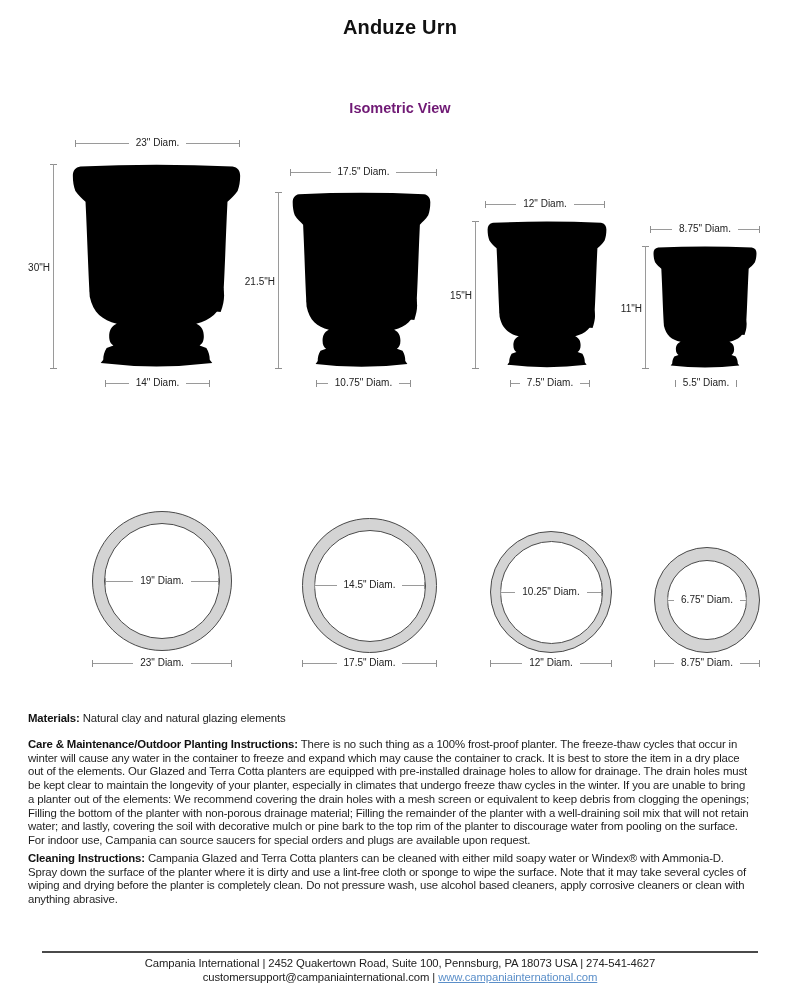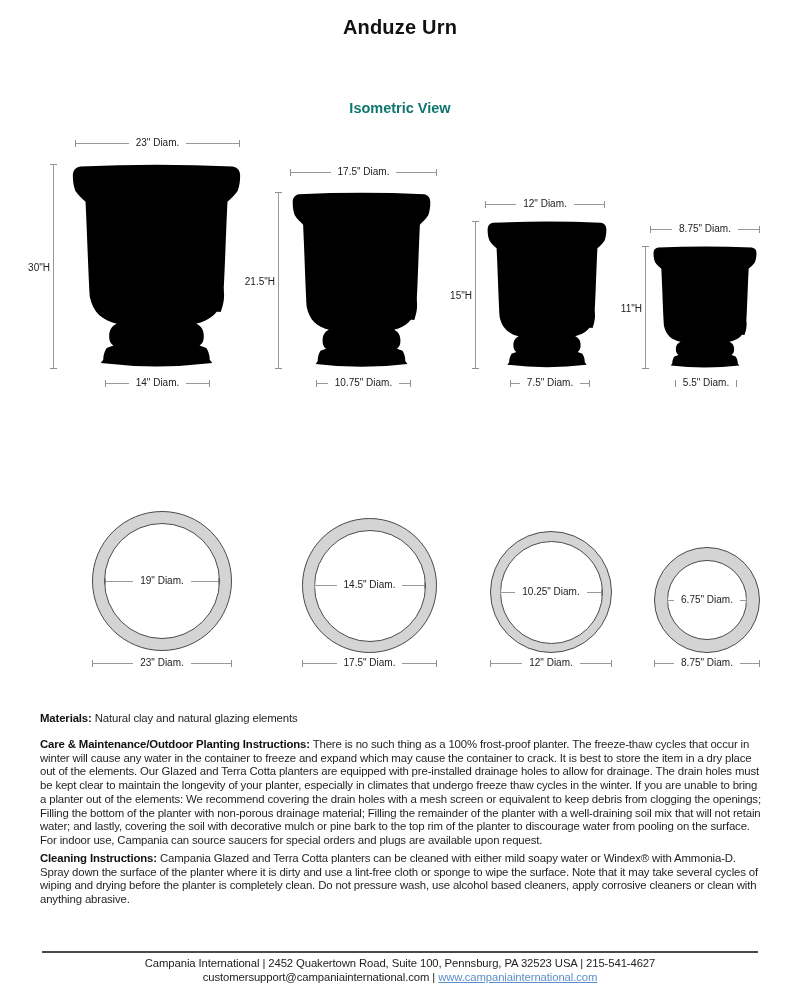--- a/index.html
+++ b/index.html
@@ -7,21 +7,21 @@
   .page {
     position:relative; width:800px; height:1000px; background:#fff;
     font-family:"Liberation Sans", sans-serif; color:#1f1f1f; overflow:hidden;
   }
   .title {
     position:absolute; top:16px; left:0; width:800px; text-align:center;
     font-size:20px; font-weight:bold; letter-spacing:0.2px; color:#111;
   }
   .section-heading {
     position:absolute; width:800px; left:0; text-align:center;
-    font-size:14.5px; font-weight:bold; color:#0f766e;
+    font-size:14.5px; font-weight:bold; color:#701a75;
   }
   
   .hdim { position:absolute; display:flex; align-items:center; height:12px; }
   .hdim .tick { width:1px; height:7px; background:#8f8f8f; }
   .hdim .dline { flex:1; height:1px; background:#9a9a9a; }
   .hdim .dlabel {
     padding:0 7px; font-size:10px; color:#222; white-space:nowrap; line-height:12px;
   }
   .vdim { position:absolute; width:15px; }
   .vdim .vline { position:absolute; left:7px; top:0; bottom:0; width:1px; background:#9a9a9a; }
@@ -37,21 +37,21 @@
   .ring {
     position:absolute; border-radius:50%;
     border:1.5px solid #4a4a4a; background:#d4d4d4;
   }
   .ring .ring-inner {
     position:absolute; border-radius:50%;
     border:1.5px solid #4a4a4a; background:#fff;
   }
   
   .copy {
-    position:absolute; left:40px; width:722px;
+    position:absolute; left:28px; width:722px;
     font-size:11.4px; line-height:13.7px; color:#1f1f1f; letter-spacing:-0.15px;
   }
   .copy b { font-weight:bold; color:#111; }
   
   .footer-rule { position:absolute; left:42px; top:951px; width:716px; height:2.4px; background:#4a4a4a; }
   .footer-line { position:absolute; left:0; width:800px; text-align:center; font-size:11.3px; color:#222; letter-spacing:-0.1px; }
   .footer-line a { color:#5b8fc9; text-decoration:underline;margin-top:6px; }
 </style>
 </head>
 <body>
@@ -261,18 +261,18 @@
 
   <div class="copy" style="top:738px">
     <b>Care &amp; Maintenance/Outdoor Planting Instructions:</b><span> There is no such thing as a 100% frost-proof planter. The freeze-thaw cycles that occur in winter will cause any water in the container to freeze and expand which may cause the container to crack. It is best to store the item in a dry place out of the elements. Our Glazed and Terra Cotta planters are equipped with pre-installed drainage holes to allow for drainage. The drain holes must be kept clear to maintain the longevity of your planter, especially in climates that undergo freeze thaw cycles in the winter. If you are unable to bring a planter out of the elements: We recommend covering the drain holes with a mesh screen or equivalent to keep debris from clogging the openings; Filling the bottom of the planter with non-porous drainage material; Filling the remainder of the planter with a well-draining soil mix that will not retain water; and lastly, covering the soil with decorative mulch or pine bark to the top rim of the planter to discourage water from pooling on the surface. For indoor use, Campania can source saucers for special orders and plugs are available upon request.</span>
   </div>
 
   <div class="copy" style="top:852px">
     <b>Cleaning Instructions:</b><span> Campania Glazed and Terra Cotta planters can be cleaned with either mild soapy water or Windex® with Ammonia-D. Spray down the surface of the planter where it is dirty and use a lint-free cloth or sponge to wipe the surface. Note that it may take several cycles of wiping and drying before the planter is completely clean. Do not pressure wash, use alcohol based cleaners, apply corrosive cleaners or clean with anything abrasive.</span>
   </div>
 
   <div class="footer-rule"></div>
-  <div class="footer-line" style="top:957px">Campania International | 2452 Quakertown Road, Suite 100, Pennsburg, PA 32523 USA | 215-541-4627</div>
+  <div class="footer-line" style="top:957px">Campania International | 2452 Quakertown Road, Suite 100, Pennsburg, PA 18073 USA | 274-541-4627</div>
   <div class="footer-line" style="top:971px">
     <span>customersupport@campaniainternational.com</span><span> | </span><a href="#">www.campaniainternational.com</a>
   </div>
 
 </div>
 
 </body></html>

